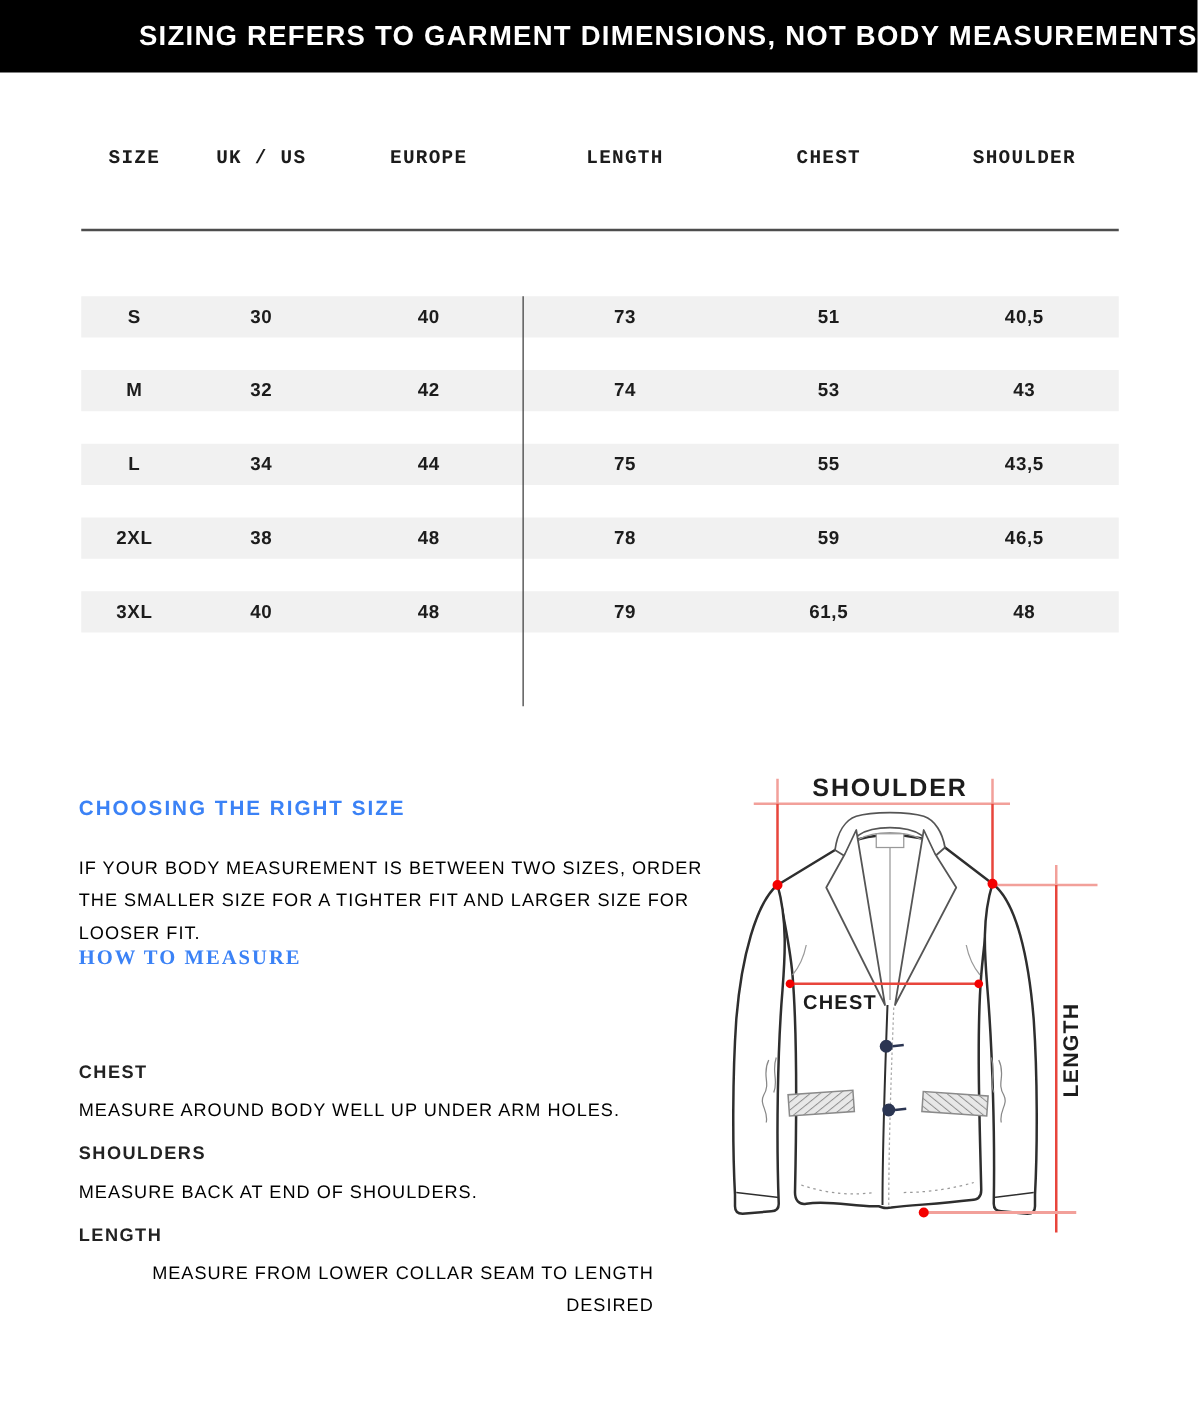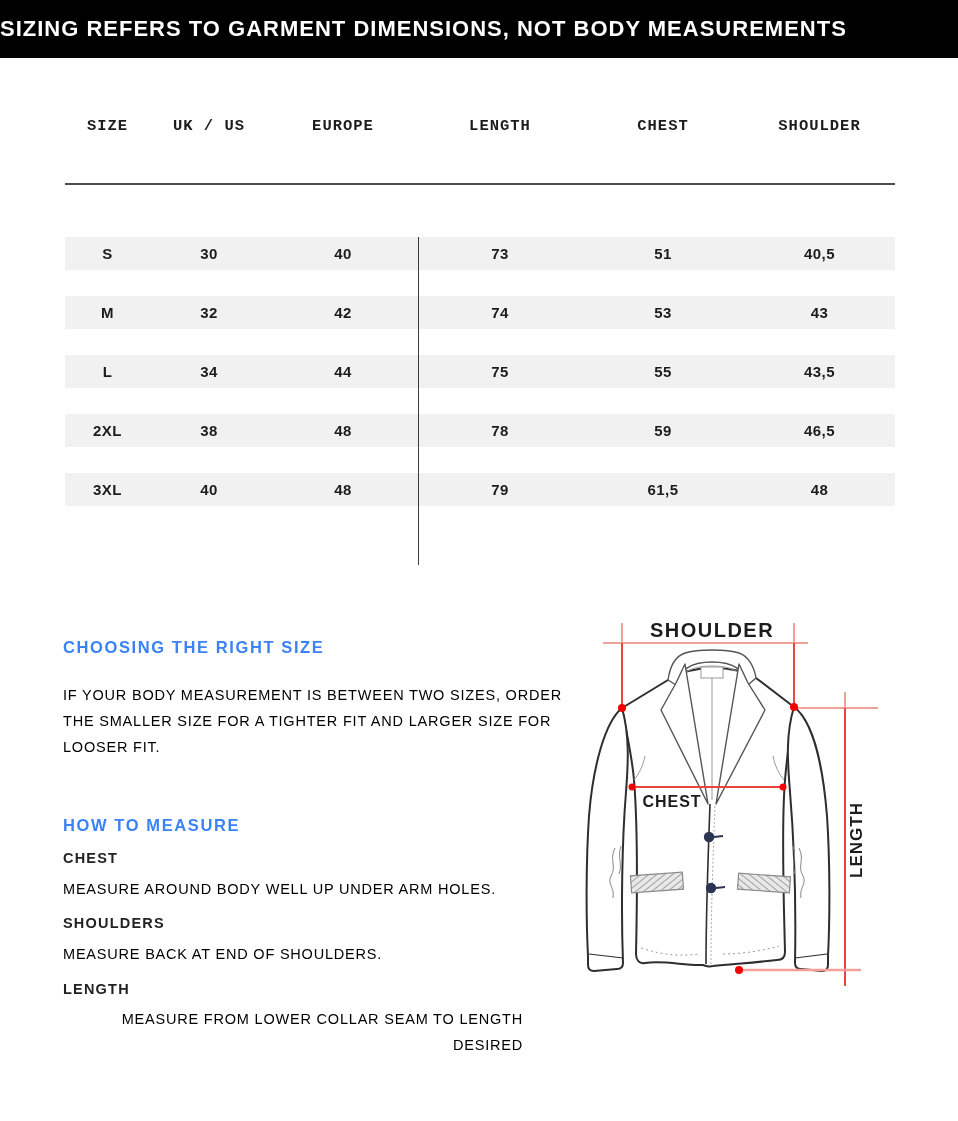--- a/index.html
+++ b/index.html
@@ -3,21 +3,21 @@
 <meta charset="utf-8">
 <style>
   * { margin:0; padding:0; box-sizing:border-box; }
   html,body { width:958px; height:1121px; }
   body {
     position:relative; background:#fff; overflow:hidden;
     font-family:"Liberation Sans", sans-serif; color:#1c1c1c;
   }
   .banner{
     position:absolute; left:0; top:0; width:958px; height:58px;
-    background:#000; display:flex; align-items:center; justify-content:flex-start;
+    background:#000; display:flex; align-items:center; justify-content:flex-end;
   }
   .banner-text{ color:#fff; font-weight:bold; font-size:22px; letter-spacing:1px; white-space:nowrap; }
 
   .thead{
     position:absolute; left:65px; top:117px; width:830px;
     display:grid; grid-template-columns:85px 118px 150px 164px 162px 151px;
   }
   .th{ text-align:center; font-weight:bold; font-size:15.5px; letter-spacing:1px;font-family:Liberation Mono, monospace; }
 
   .rule{ position:absolute; left:65px; top:183px; width:830px; border-top:2px solid #4d4d4d; }
@@ -29,21 +29,21 @@
   .row{
     height:33px; background:#f1f1f1;
     display:grid; grid-template-columns:85px 118px 150px 164px 162px 151px; align-items:center;
   }
   .td{ text-align:center; font-weight:bold; font-size:15px; letter-spacing:0.5px; }
 
   .vdivider{ position:absolute; left:418px; top:237px; width:1px; height:328px; background:#3c3c3c; }
 
   .h-section{ position:absolute; left:63px; font-weight:bold; font-size:16.5px; letter-spacing:1.6px; color:#3b82f6; }
   .h-choosing{ top:638px; }
-  .h-measure{ top:816px; }
+  .h-measure{ top:756px;font-family:Liberation Serif, serif; }
   .para{
     position:absolute; left:63px; font-size:14.5px; line-height:26px;
     letter-spacing:0.8px; color:#000000;
   }
   .p-choosing{ top:682px; width:508px; }
   .m-label{ position:absolute; left:63px; font-weight:bold; font-size:14.5px; letter-spacing:1.2px; color:#222; }
   .l-chest{ top:850px; } .t-chest{ top:876px; width:520px; }
   .l-shoulders{ top:915px; } .t-shoulders{ top:941px; width:520px; }
   .l-length{ top:981px; } .t-length{ top:1006px; width:460px;text-align:right; }
 

